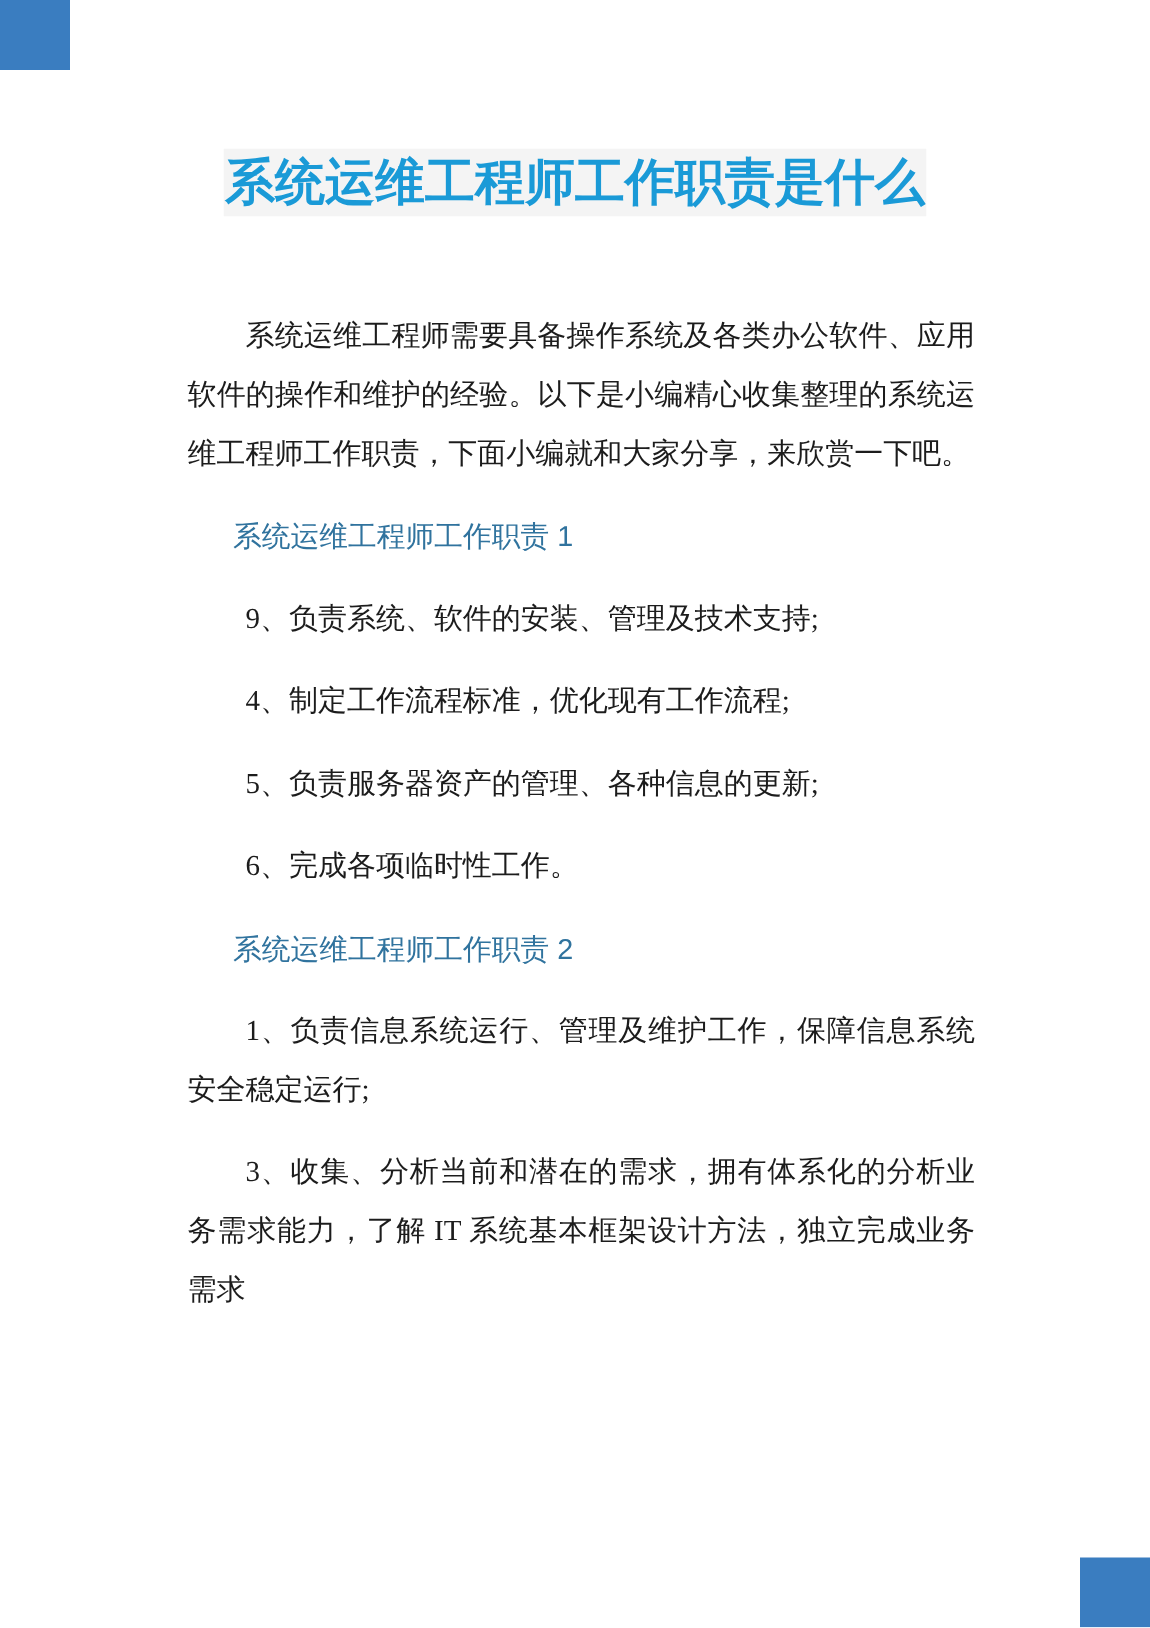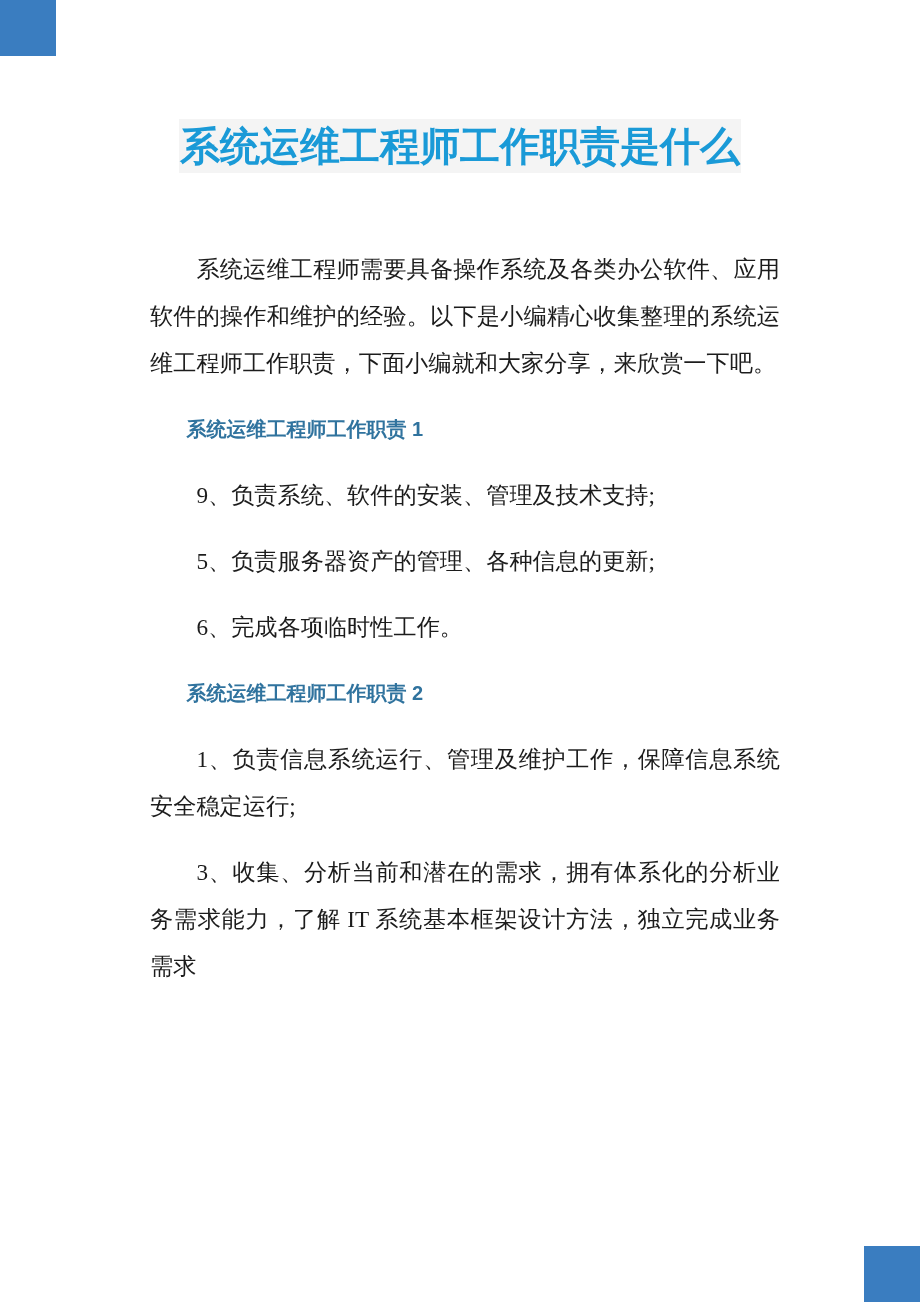--- a/index.html
+++ b/index.html
@@ -48,22 +48,22 @@
     text-align: justify;
     color: var(--body-text, #1c1c1c);
   }
   .content p {
     margin: 0 0 19px 10px;
     text-indent: 46.4px;
   }
   .content h2 {
     margin: 0 0 19px 0;
     font-family: "Liberation Sans", "DejaVu Sans", sans-serif;
-    font-weight: bold;
-    font-size: 20px;
+    font-weight: normal;
+    font-size: 23px;
     line-height: 47px;
     text-indent: 46.4px;
     color: var(--heading-blue, #30739e);
   }
 </style>
 </head>
 <body>
 
 <div class="page">
 
@@ -73,20 +73,21 @@
     <h1 class="doc-title">系统运维工程师工作职责是什么</h1>
   </div>
 
   <div class="content">
 
     <p>系统运维工程师需要具备操作系统及各类办公软件、应用软件的操作和维护的经验。以下是小编精心收集整理的系统运维工程师工作职责，下面小编就和大家分享，来欣赏一下吧。</p>
 
     <h2>系统运维工程师工作职责 1</h2>
 
     <p>9、负责系统、软件的安装、管理及技术支持;</p>
+    <p>4、制定工作流程标准，优化现有工作流程;</p>
     <p>5、负责服务器资产的管理、各种信息的更新;</p>
     <p>6、完成各项临时性工作。</p>
 
     <h2>系统运维工程师工作职责 2</h2>
 
     <p>1、负责信息系统运行、管理及维护工作，保障信息系统安全稳定运行;</p>
     <p>3、收集、分析当前和潜在的需求，拥有体系化的分析业务需求能力，了解 IT 系统基本框架设计方法，独立完成业务需求</p>
 
   </div>
 

